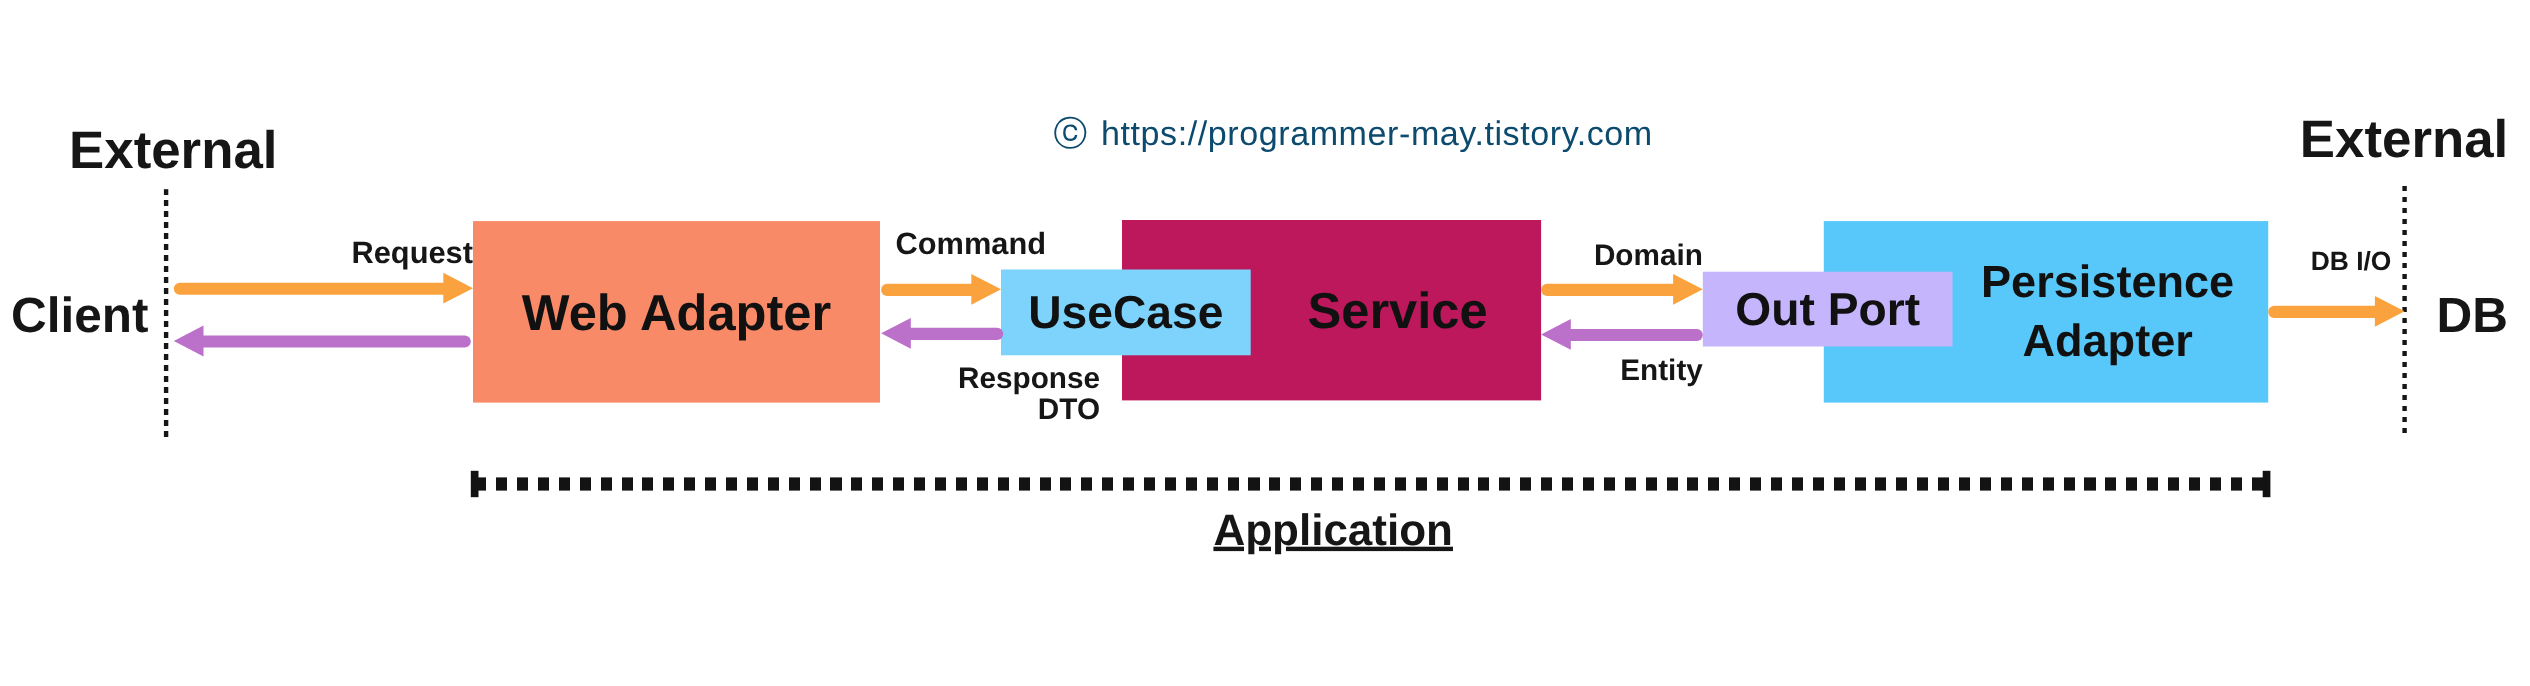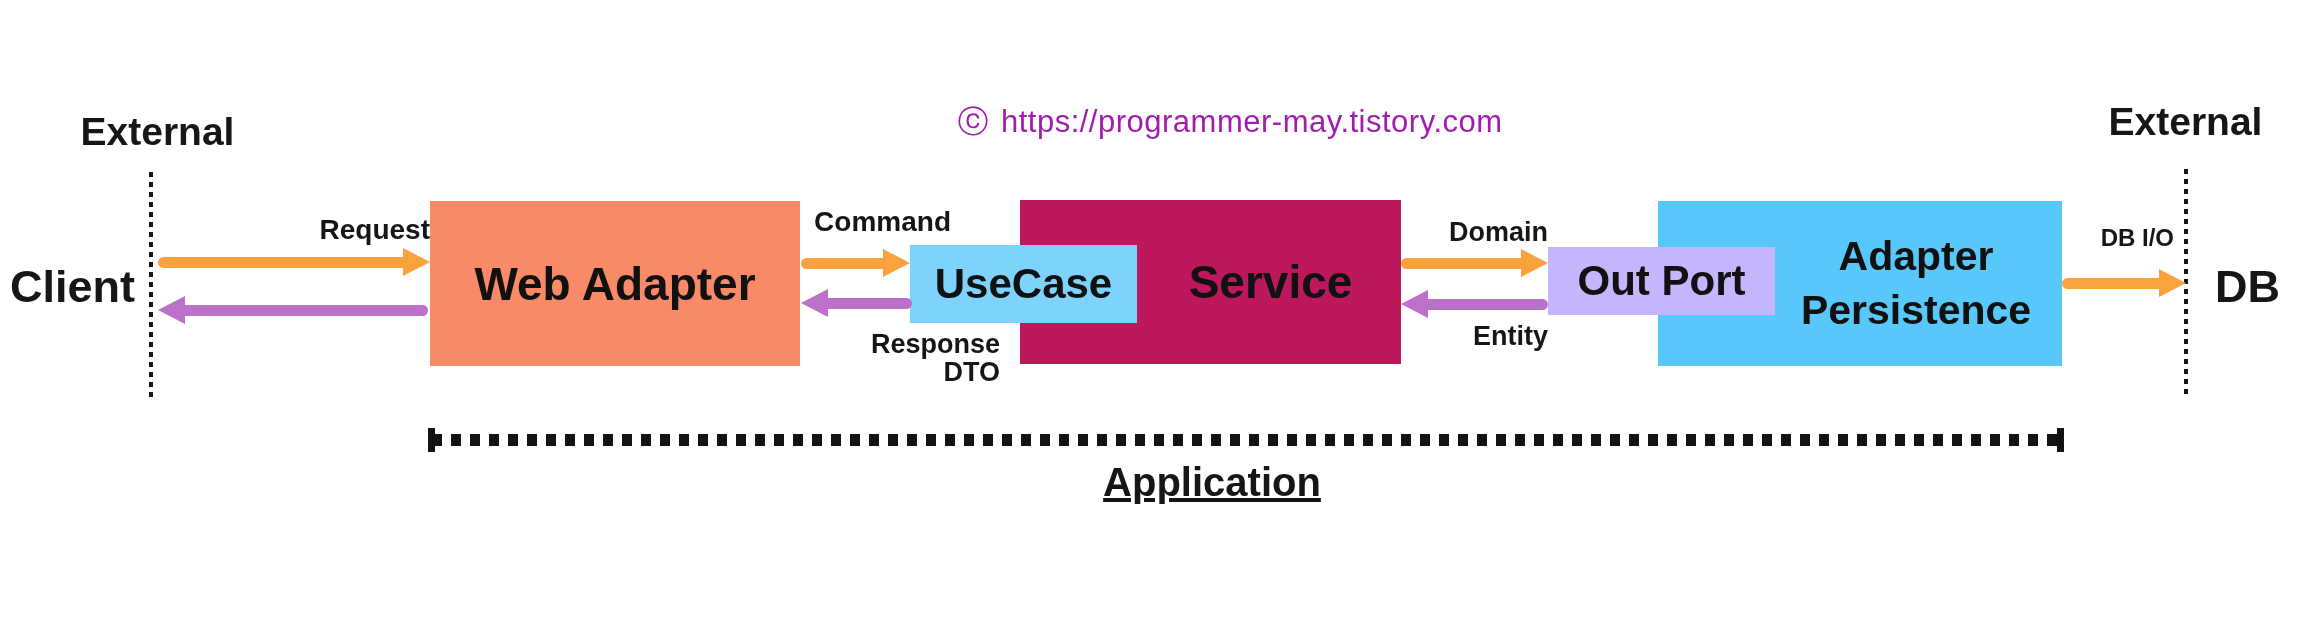--- a/index.html
+++ b/index.html
@@ -4,21 +4,21 @@
 <style>
   html,body{margin:0;padding:0;background:#ffffff;}
   .canvas{
     position:relative;width:2300px;height:624px;background:#ffffff;overflow:hidden;
     font-family:"Liberation Sans","DejaVu Sans",sans-serif;color:#161616;
   }
   .txt{position:absolute;text-align:center;font-weight:700;white-space:nowrap;}
   .watermark{position:absolute;left:880px;top:101px;width:700px;text-align:center;
     font-size:31px;font-weight:400;letter-spacing:.5px;}
   .watermark .cc{display:inline-block;margin-right:12px;}
-  .ext{font-size:39px;}
+  .ext{font-size:48px;}
   .actor{font-size:45px;}
   .vline{position:absolute;width:4px;
     background:repeating-linear-gradient(to bottom,#151515 0 5px,transparent 5px 10px);}
   .box{position:absolute;display:flex;align-items:center;justify-content:center;
     font-weight:700;color:#111;text-align:center;}
   .box.big{font-size:46px;z-index:1;}
   .box.small{font-size:42px;z-index:2;}
   .arrow{position:absolute;height:28px;z-index:3;}
   .arrow .shaft{position:absolute;top:8.5px;height:11px;background:currentColor;border-radius:6px;}
   .arrow.right .shaft{left:0;right:20px;}
@@ -33,21 +33,21 @@
     background:repeating-linear-gradient(to right,#131313 0 10px,transparent 10px 19px);}
   .hcap{position:absolute;top:428px;width:7px;height:24px;background:#131313;}
   .app-label{position:absolute;left:1062px;top:460px;width:300px;text-align:center;
     font-size:40px;font-weight:700;text-decoration:underline;}
 </style>
 </head>
 <body>
 
 <div class="canvas">
 
-  <div class="watermark" style="color: #a21caf;">
+  <div class="watermark" style="color: #0c4a6e;">
     <span class="cc">ⓒ</span><span>https://programmer-may.tistory.com</span>
   </div>
 
   <div class="txt ext" style="left:50px;top:110px;width:215px">External</div>
   <div class="txt ext" style="left:2078px;top:100px;width:215px">External</div>
 
   <div class="vline" style="left:149px;top:172px;height:226px"></div>
   <div class="vline" style="left:2184px;top:169px;height:230px"></div>
 
   <div class="txt actor" style="left:0px;top:261px;width:145px">Client</div>
@@ -60,22 +60,22 @@
   <div class="box big" style="left: 1020px; top: 200px; width: 381px; height: 164px; padding-left: 0px; background-color: #be185d;">
     <span style="margin-left:120px">Service</span>
   </div>
 
   <div class="box small" style="left: 910px; top: 245px; width: 227px; height: 78px; background-color: #7dd3fc;">
     <span>UseCase</span>
   </div>
 
   <div class="box big" style="left: 1658px; top: 201px; width: 404px; height: 165px; font-size: 41px; line-height: 1.3; background-color: rgb(87, 200, 249);">
     <span style="margin-left:112px">
+      <span style="display:block">Persistence</span>
       <span style="display:block">Adapter</span>
-      <span style="display:block">Persistence</span>
     </span>
   </div>
 
   <div class="box small" style="left: 1548px; top: 247px; width: 227px; height: 68px; background-color: #c4b5fd;">
     <span>Out Port</span>
   </div>
 
   <div class="arrow right" style="left: 158px; top: 248px; width: 272px; color: rgb(250, 162, 61);">
     <div class="shaft"></div>
     <div class="head"></div>

